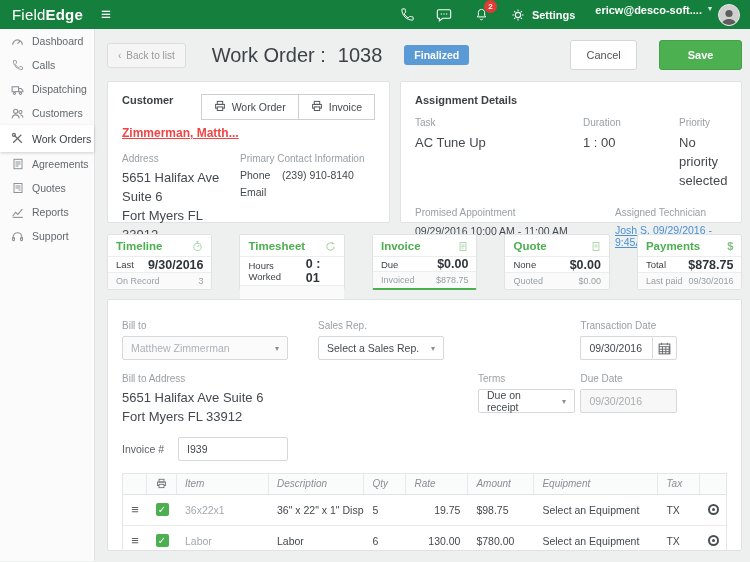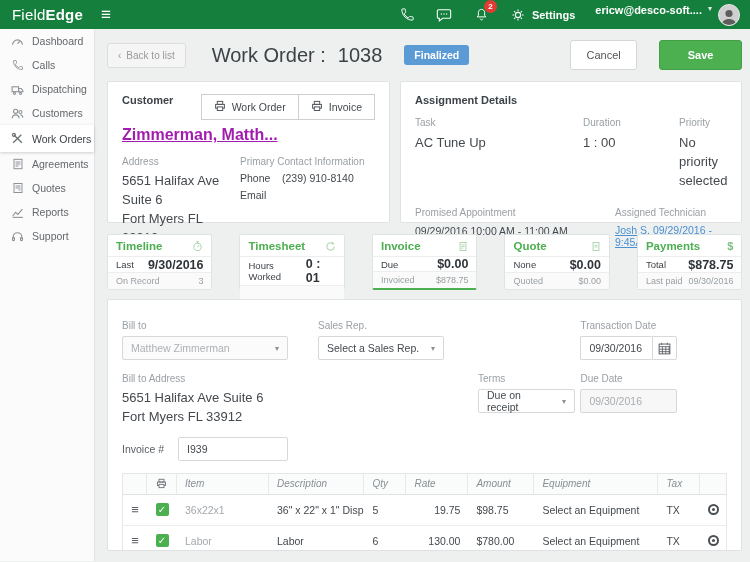--- a/index.html
+++ b/index.html
@@ -43,21 +43,21 @@
   
   .cards-row { margin-top:10px; display:flex; gap:10px; height:142px; }
   .card { background:#fff; border:1px solid #e0e3e4; border-radius:2px; padding:12px 14px; }
   .customer-card { width:283px; flex:none; }
   .assignment-card { flex:1; }
   .card-title { font-size:11px; font-weight:700; color:#3c4247; }
   .cust-head { display:flex; align-items:flex-start; }
   .print-group { margin-left:auto; display:flex; }
   .print-btn { display:flex; align-items:center; gap:6px; background:#fff; border:1px solid #cfcfcf; padding:5px 12px; font-size:10.5px; color:#44494e; cursor:pointer; font-family:inherit; }
   .print-btn:first-child { border-right:none; }
-  .cust-name { display:inline-block; margin-top:6px; font-size:16px; font-weight:700; color:#a21caf; text-decoration:underline; cursor:pointer; }
+  .cust-name { display:inline-block; margin-top:6px; font-size:12px; font-weight:700; color:#ef4444; text-decoration:underline; cursor:pointer; }
   .cust-cols { display:flex; margin-top:12px; }
   .cust-col-left { width:118px; flex:none; }
   .field-label { font-size:10px; color:#9aa0a5; }
   .field-value { font-size:13px; color:#44494e; margin-top:5px; line-height:1.45; }
   .contact-row { display:flex; font-size:10.5px; color:#44494e; margin-top:5px; }
   .contact-row .cl { width:42px; flex:none; }
 
   .assign-grid1 { display:grid; grid-template-columns:168px 96px 1fr; margin-top:11px; row-gap:6px; }
   .assign-grid2 { display:grid; grid-template-columns:200px 1fr; margin-top:16px; row-gap:6px; }
   .tech-link { font-size:10.5px; color:#4a90d2; text-decoration:underline; cursor:pointer; }

